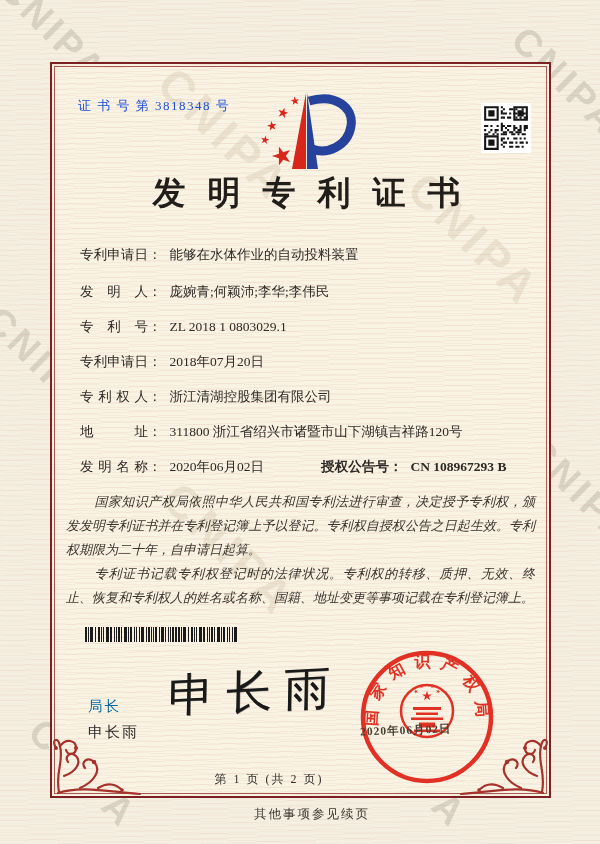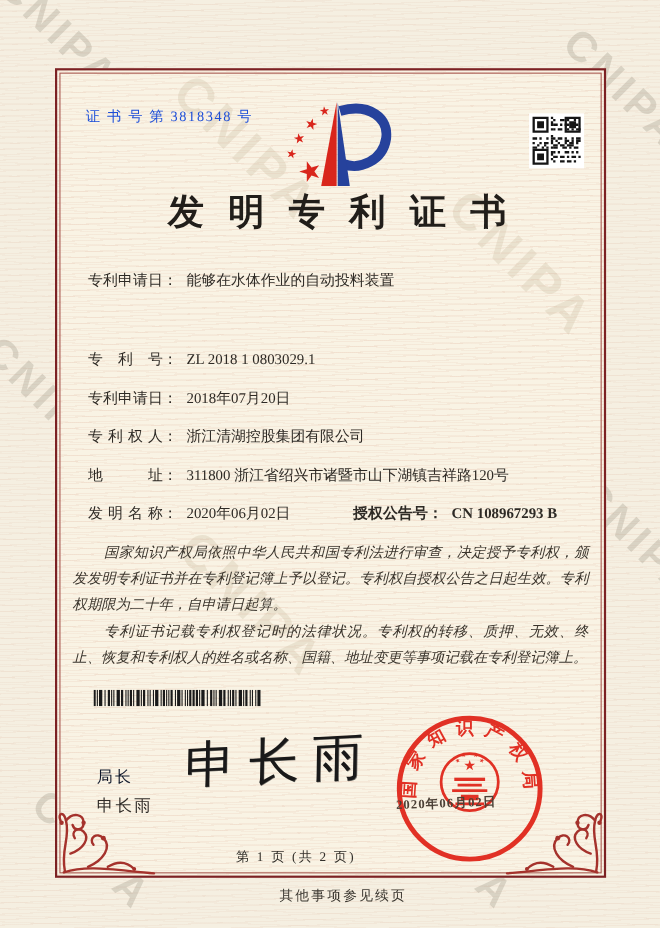--- a/index.html
+++ b/index.html
@@ -49,21 +49,21 @@
   .colon{display:inline-block;}
   .val{margin-left:8px;}
   .grant2{position:absolute;left:241px;top:0;white-space:nowrap;font-weight:bold;}
   .paras{
     left:66px;top:490px;width:469px;font-size:13px;line-height:1.85;
     color:#3a342c;text-align:justify;font-style:italic;
   }
   .paras p{margin:0;text-indent:2.2em;}
   .barcode{left:85px;top:627px;}
   .director{left:88px;top:697px;font-family:"Liberation Sans", sans-serif;
-    font-size:14.5px;color:#0f172a;letter-spacing:2px;}
+    font-size:14.5px;color:#0369a1;letter-spacing:2px;}
   .director-name{left:88px;top:723px;font-family:"Liberation Sans", sans-serif;
     font-size:15px;color:#2f2b27;letter-spacing:2px;}
   .signature{
     left:168px;top:660px;width:220px;font-size:46px;color:#191919;
     letter-spacing:12px;transform:rotate(-3deg) skewX(-4deg);
     text-shadow:0.5px 0.5px 0 rgba(25,25,25,0.6);
   }
   .seal{left:352px;top:645px;opacity:0.93;}
   .seal-date{
     left:360px;top:722px;width:145px;font-size:11.5px;font-weight:bold;
@@ -134,20 +134,23 @@
         <line x1="10" y1="10.5" x2="21" y2="10.5" stroke-dasharray="1 3 2 1 1"></line>
         <line x1="2" y1="12.5" x2="19" y2="12.5" stroke-dasharray="1 2 1 3 2"></line>
       </g>
     </svg>
   </div>
 
   <div class="ct title">发明专利证书</div>
 
   <div class="ct row" style="top:246px">
     <span class="lbl">专利申请日</span><span class="colon">：</span><span class="val">能够在水体作业的自动投料装置</span>
+  </div>
+  <div class="ct row" style="top:283px">
+    <span class="lbl">发明人</span><span class="colon">：</span><span class="val">庞婉青;何颖沛;李华;李伟民</span>
   </div>
   <div class="ct row" style="top:318px">
     <span class="lbl">专利号</span><span class="colon">：</span><span class="val">ZL 2018 1 0803029.1</span>
   </div>
   <div class="ct row" style="top:353px">
     <span class="lbl">专利申请日</span><span class="colon">：</span><span class="val">2018年07月20日</span>
   </div>
   <div class="ct row" style="top:388px">
     <span class="lbl">专利权人</span><span class="colon">：</span><span class="val">浙江清湖控股集团有限公司</span>
   </div>

